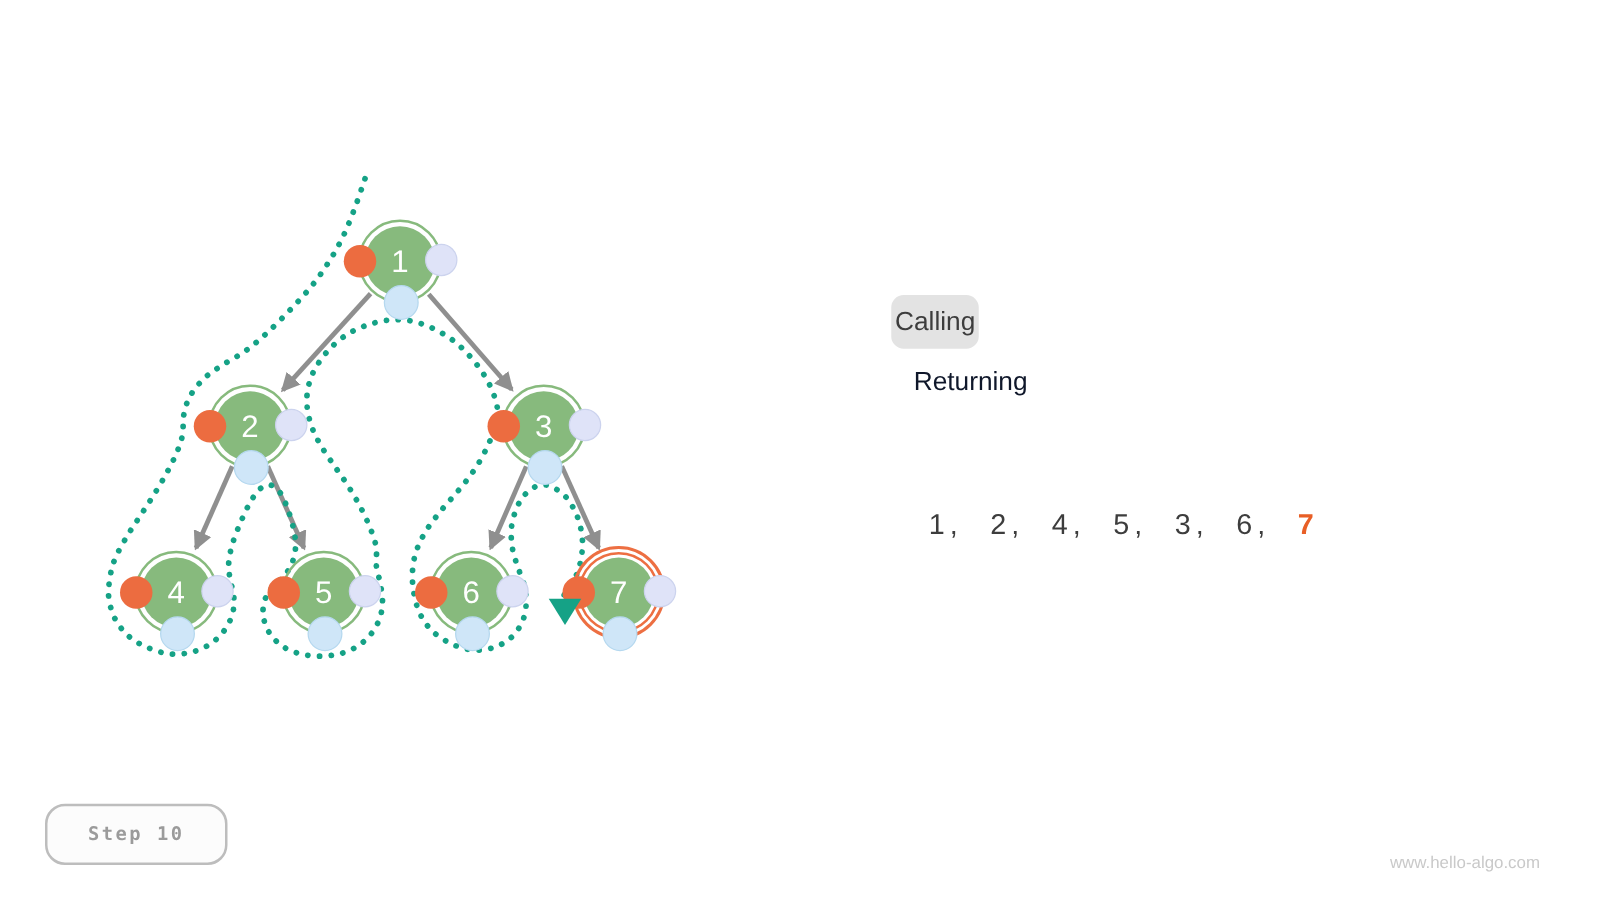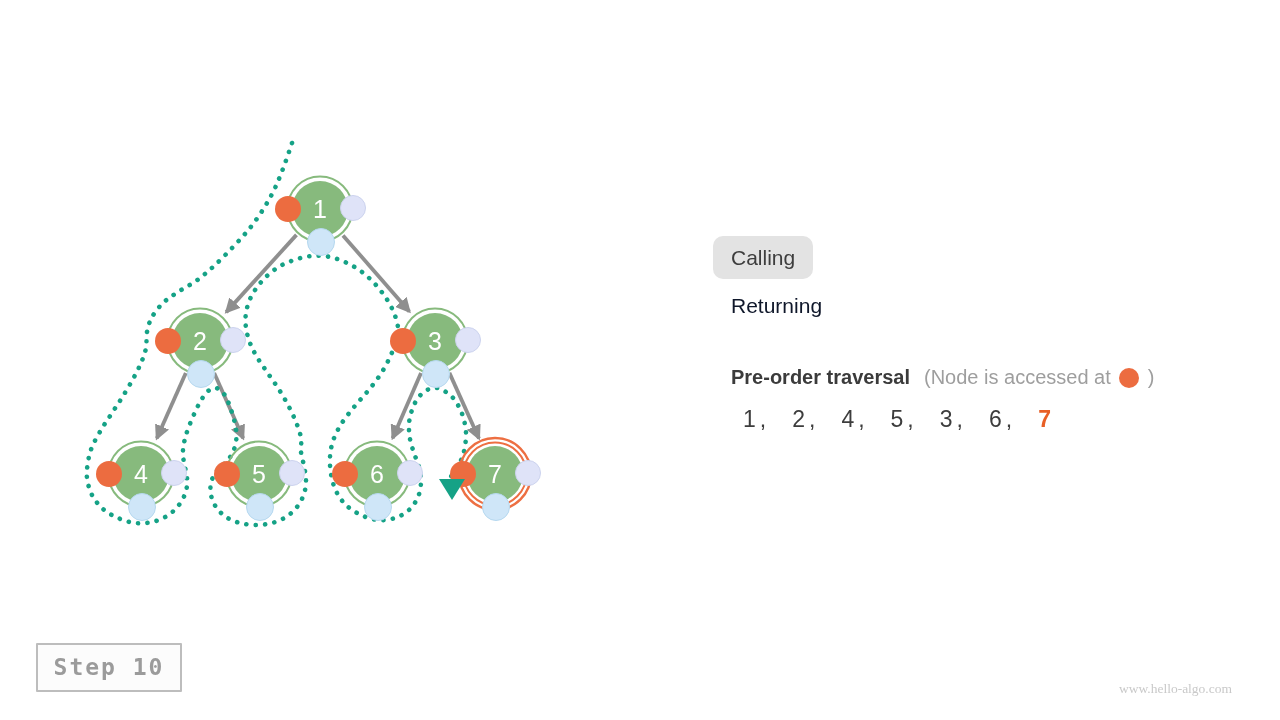--- a/index.html
+++ b/index.html
@@ -3,21 +3,21 @@
 <meta charset="utf-8">
 <style>
   html,body{margin:0;padding:0;background:#ffffff;}
   .stage{
     position:relative;width:1280px;height:720px;overflow:hidden;
     background:#ffffff;font-family:"Liberation Sans",sans-serif;
   }
   svg.tree{position:absolute;left:0;top:0;}
   .pill{
     position:absolute;left:713px;top:236px;height:43px;line-height:43px;
-    padding:0 18px;border-radius:10px;background:#e3e3e3;color:#3d3d3d;
+    padding:0 3px;border-radius:10px;background:#e3e3e3;color:#3d3d3d;
     font-size:21px;
   }
   .returning{
     position:absolute;left:731px;top:294px;font-size:21px;color:#0f172a;
   }
   .heading{
     position:absolute;left:731px;top:366px;display:flex;align-items:center;
     white-space:nowrap;
   }
   .heading .title{font-size:20px;font-weight:700;color:#3b3b3b;}
@@ -27,28 +27,28 @@
     margin:0 9px 0 8px;background:#ec6c40;
   }
   .sequence{
     position:absolute;left:743px;top:406px;display:flex;gap:26px;
     font-size:23px;color:#3d3d3d;
   }
   .seq-item .c{margin-left:4px;}
   .seq-item.highlight{color:#e85f26;font-weight:700;}
   .step{
     position:absolute;left:36px;top:643px;width:146px;height:49px;
-    box-sizing:border-box;border:2px solid #bdbdbd;border-radius:1px;
+    box-sizing:border-box;border:2px solid #bdbdbd;border-radius:16px;
     background:#fcfcfc;color:#9b9b9b;font-family:"DejaVu Sans Mono",monospace;
-    font-size:23px;font-weight:700;letter-spacing:2px;text-align:center;
+    font-size:15px;font-weight:700;letter-spacing:2px;text-align:center;
     line-height:45px;
   }
   .watermark{
     position:absolute;right:48px;bottom:23px;color:#c9c9c9;
-    font-family:Liberation Serif, serif;font-size:13.5px;
+    font-family:Liberation Sans, sans-serif;font-size:13.5px;
   }
 </style>
 </head>
 <body>
 
 <div class="stage">
 
   <svg class="tree" width="1280" height="720" viewBox="0 0 1280 720">
     <defs>
       <marker id="arrow" viewBox="0 0 10 10" refX="8.5" refY="5" markerWidth="4" markerHeight="4" orient="auto" markerUnits="strokeWidth">
@@ -122,28 +122,20 @@
           <circle cx="496" cy="507" r="13.5" fill="#cfe6f8" stroke="#b5d8ef" stroke-width="1"></circle>
           <text x="495" y="474" dy="0.35em" text-anchor="middle" fill="#ffffff" font-size="25" font-weight="500" font-family="&quot;Liberation Sans&quot;, sans-serif">7</text>
         </g>
       </g>
     <polygon id="pointer" points="439,479 465,479 452,500" fill="#15a286"></polygon>
   </svg>
 
   <div class="pill">Calling</div>
   <div class="returning">Returning</div>
 
-  <div class="heading">
-    <span class="title">Pre-order traversal</span>
-    <span class="note">
-      <span>(Node is accessed at</span>
-      <span class="dot" id="note-dot" style="background: rgb(236, 108, 64);"></span>
-      <span>)</span>
-    </span>
-  </div>
 
   <div class="sequence" id="sequence">
       <span class="seq-item"><span>1</span><span class="c" style="color: rgb(61, 61, 61); font-weight: 400;">,</span></span>
       <span class="seq-item"><span>2</span><span class="c" style="color: rgb(61, 61, 61); font-weight: 400;">,</span></span>
       <span class="seq-item"><span>4</span><span class="c" style="color: rgb(61, 61, 61); font-weight: 400;">,</span></span>
       <span class="seq-item"><span>5</span><span class="c" style="color: rgb(61, 61, 61); font-weight: 400;">,</span></span>
       <span class="seq-item"><span>3</span><span class="c" style="color: rgb(61, 61, 61); font-weight: 400;">,</span></span>
       <span class="seq-item"><span>6</span><span class="c" style="color: rgb(61, 61, 61); font-weight: 400;">,</span></span>
       <span class="seq-item highlight"><span style="color: rgb(232, 95, 38);">7</span></span>
     </div>

